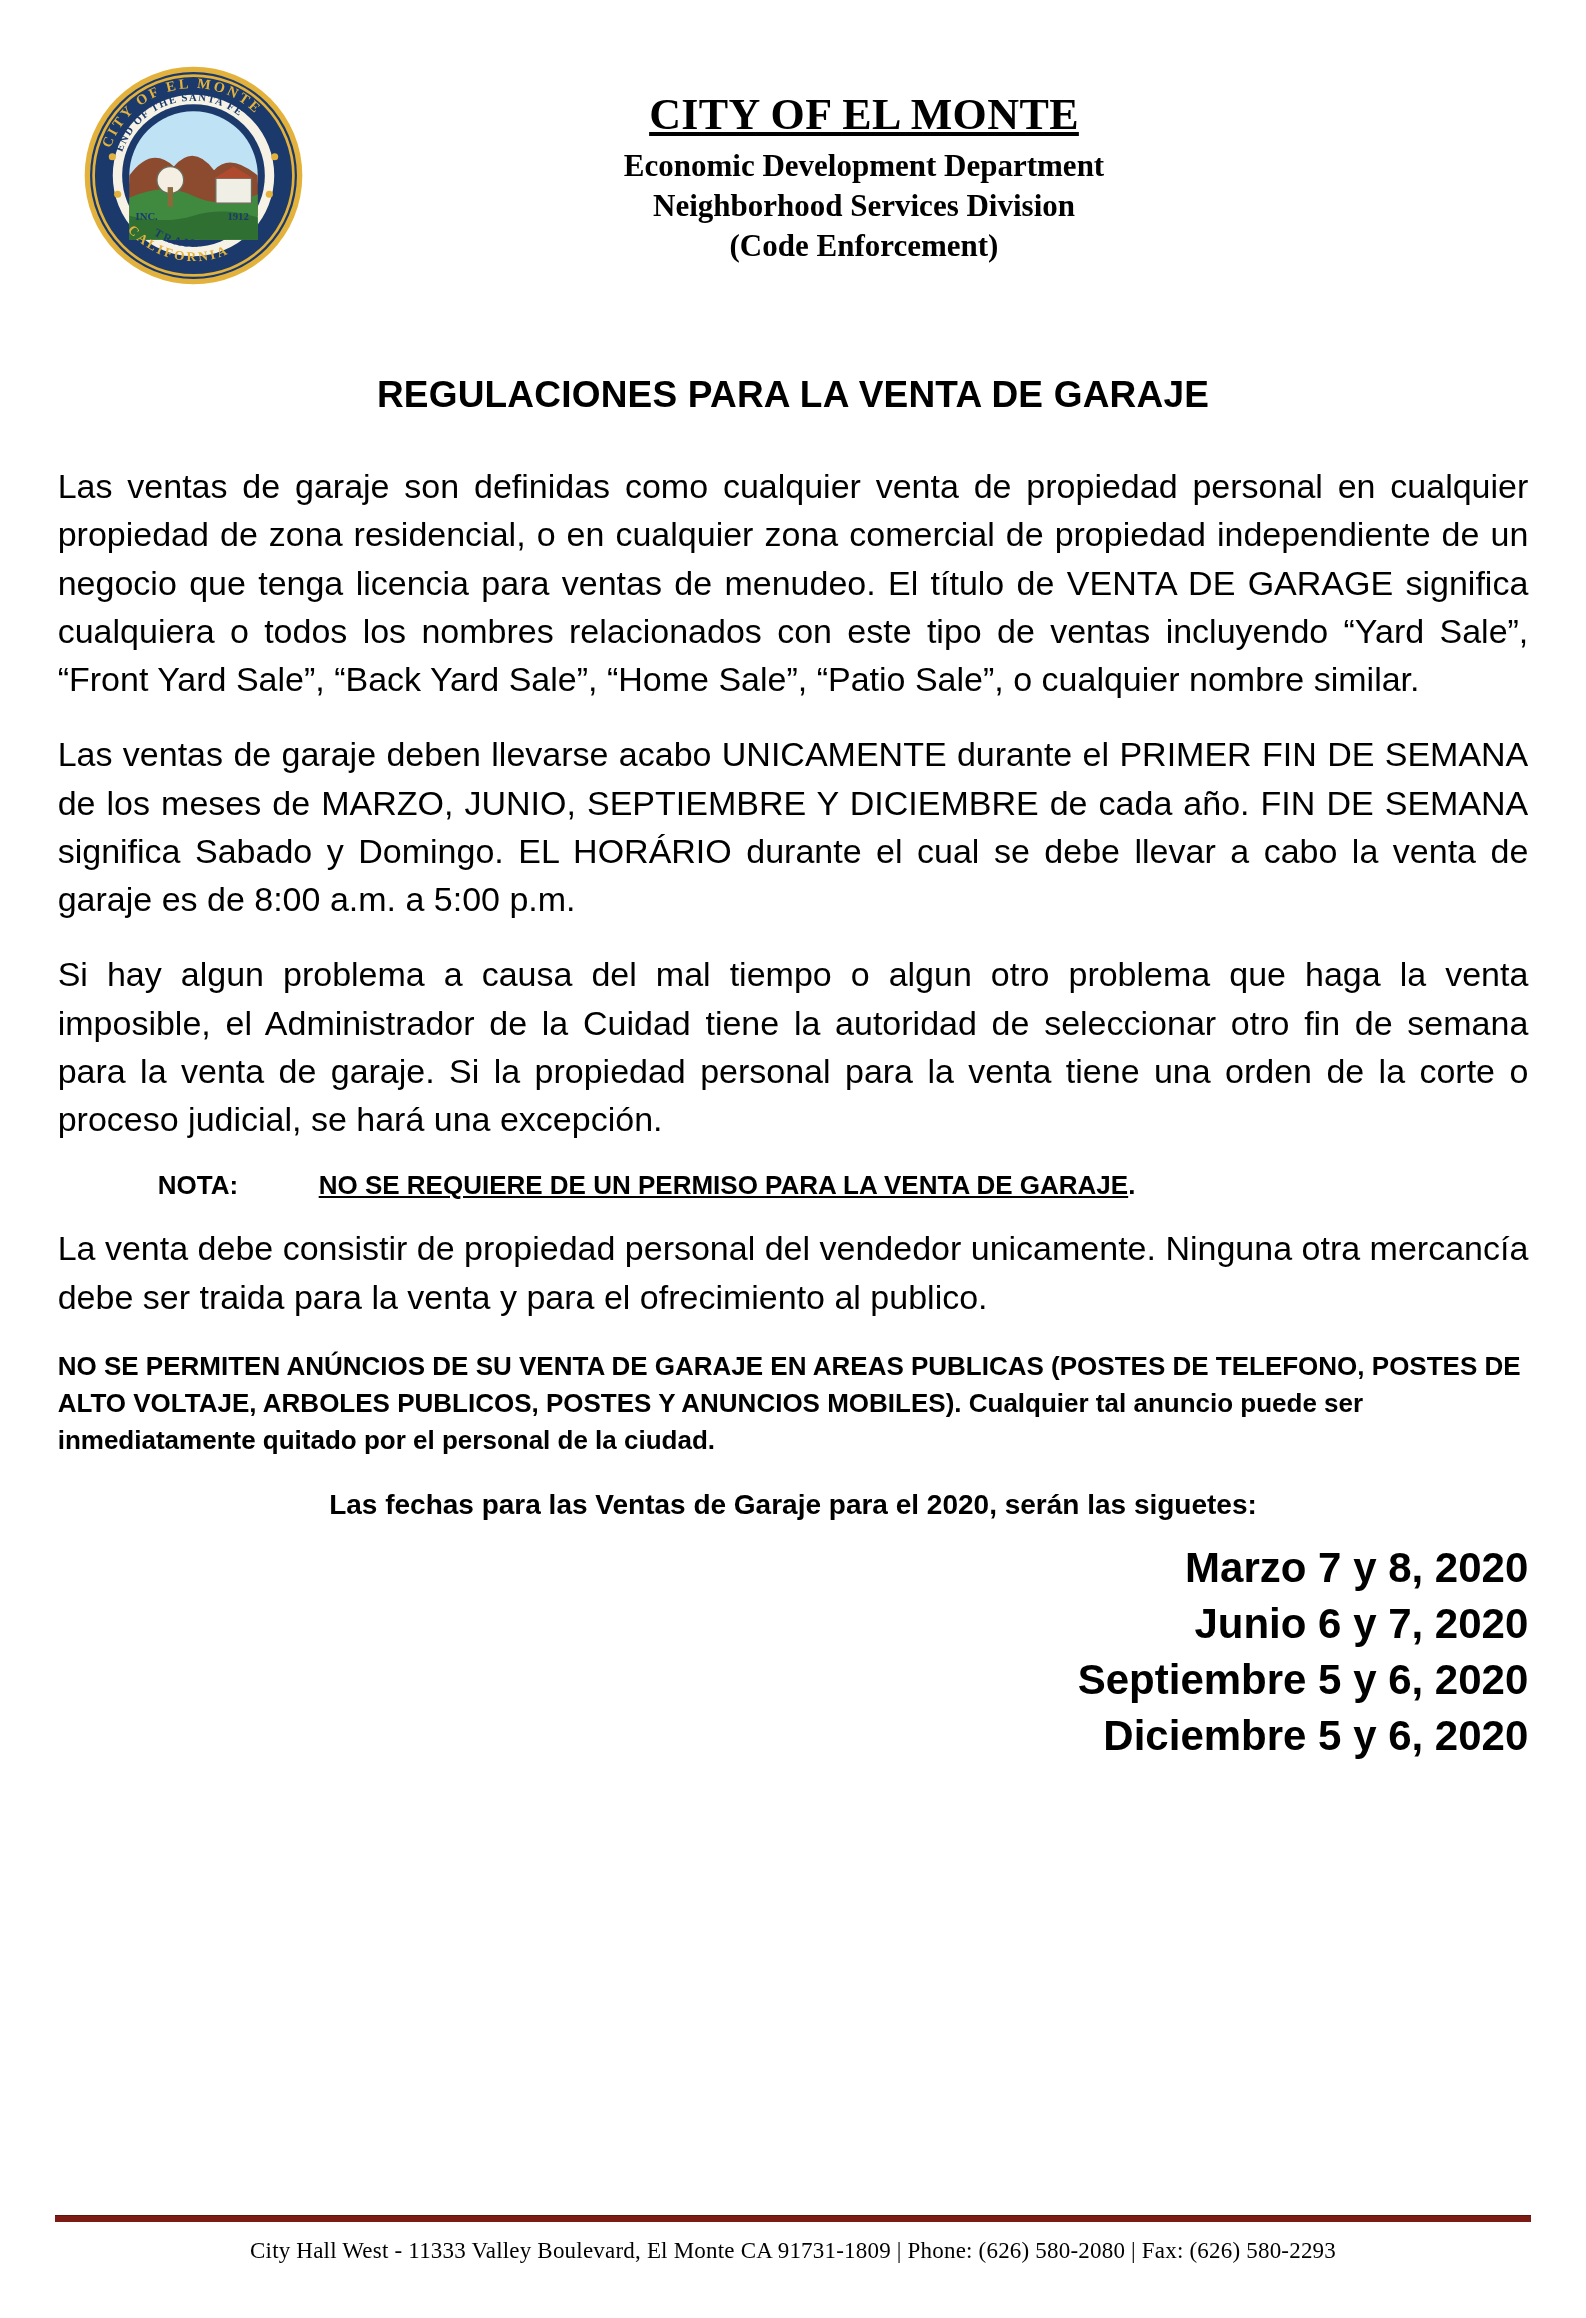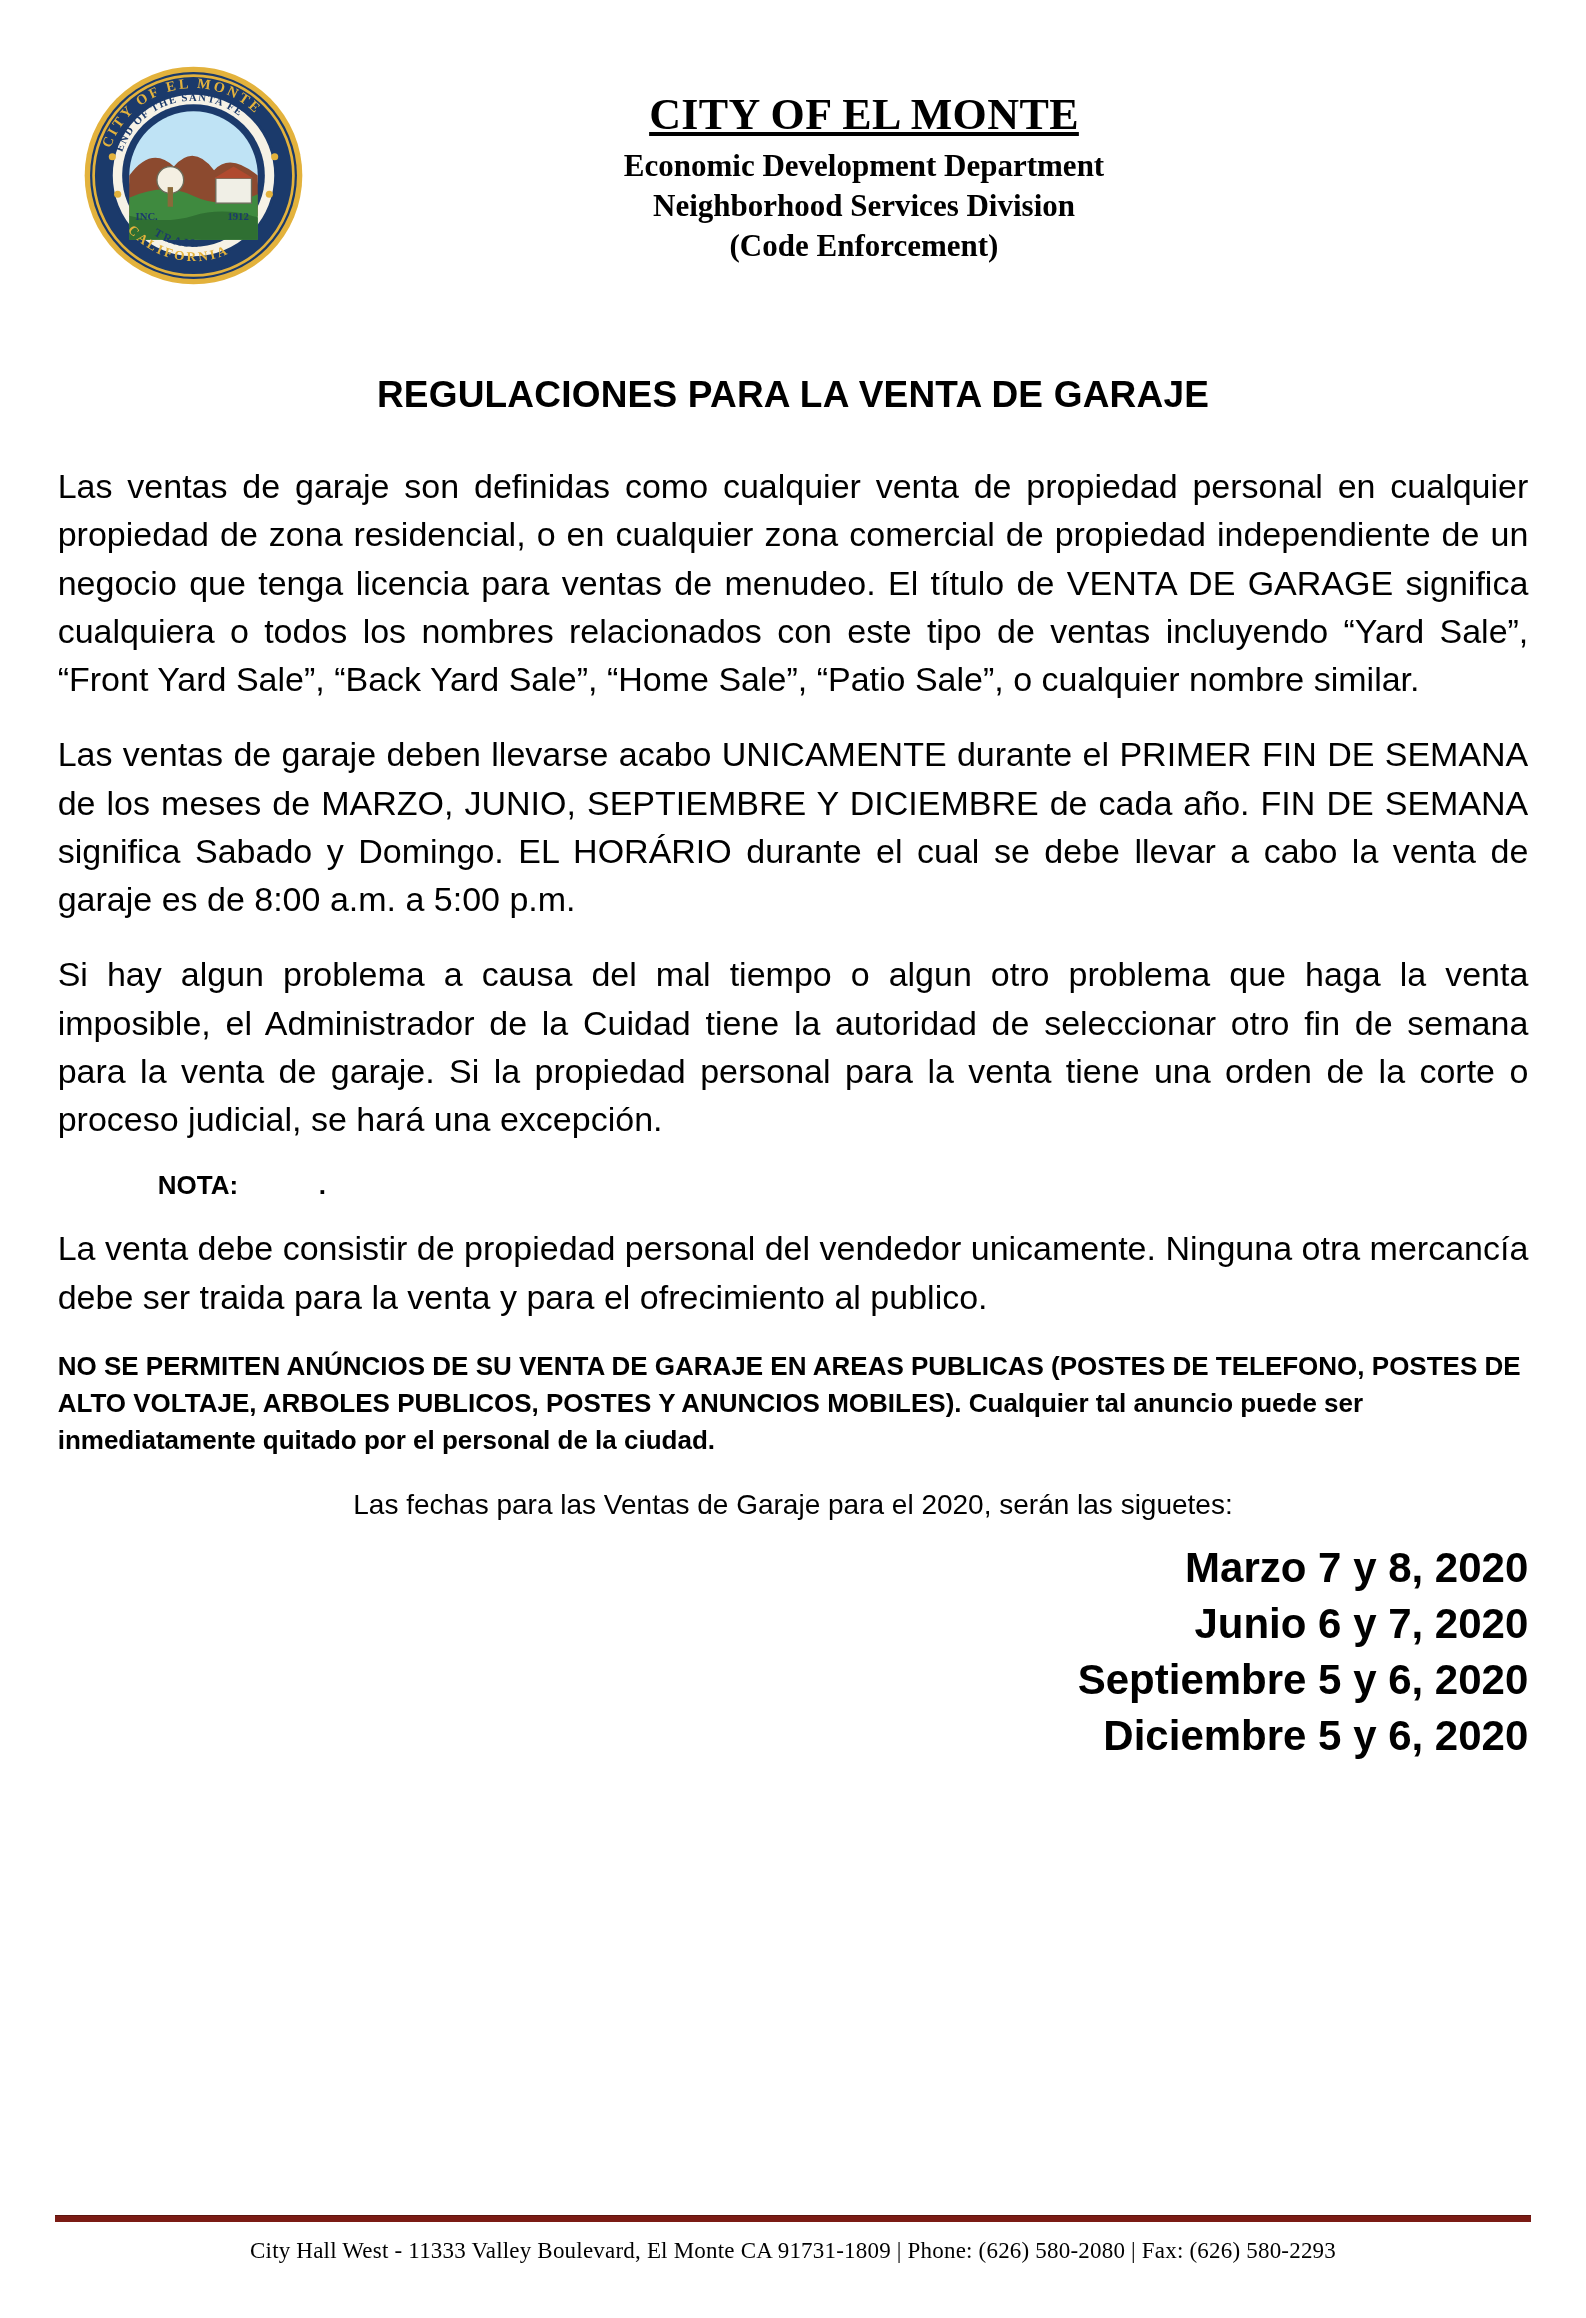--- a/index.html
+++ b/index.html
@@ -109,21 +109,21 @@
     font-size: 26px;
     font-weight: bold;
     line-height: 1.42;
     text-align: left;
     margin: 0 0 30px 0;
   }
 
   .dates-intro {
     text-align: center;
     font-size: 28px;
-    font-weight: normal;
+    font-weight: bold;
     margin: 27px 0 19.6px 0;
   }
   .dates-list {
     text-align: right;
     font-size: 42px;
     font-weight: bold;
     line-height: 1.33;
     padding-left: 27px;
   }
   .dates-list .date-line { display: block; }
@@ -211,20 +211,21 @@
   <div class="doc-heading">REGULACIONES PARA LA VENTA DE GARAJE</div>
 
   <div class="body-wrap">
 
     <p class="para">Las ventas de garaje son definidas como cualquier venta de propiedad personal en cualquier propiedad de zona residencial, o en cualquier zona comercial de propiedad independiente de un negocio que tenga licencia para ventas de menudeo.  El título de VENTA DE GARAGE significa cualquiera o todos los nombres relacionados con este tipo de ventas incluyendo “Yard Sale”, “Front Yard Sale”, “Back Yard Sale”, “Home Sale”, “Patio Sale”, o cualquier nombre similar.</p>
     <p class="para">Las ventas de garaje deben llevarse acabo UNICAMENTE durante el PRIMER FIN DE SEMANA de los meses de MARZO, JUNIO, SEPTIEMBRE Y DICIEMBRE de cada año. FIN DE SEMANA significa Sabado y Domingo.  EL HORÁRIO durante el cual se debe llevar a cabo la venta de garaje es de 8:00 a.m. a 5:00 p.m.</p>
     <p class="para">Si hay algun problema a causa del mal tiempo o algun otro problema que haga la venta imposible, el Administrador de la Cuidad tiene la autoridad de seleccionar otro fin de semana para la venta de garaje.  Si la propiedad personal para la venta tiene una orden de la corte o proceso judicial, se hará una excepción.</p>
 
     <div class="note-row">
       <span class="note-label">NOTA:</span>
+      <span class="note-text">NO SE REQUIERE DE UN PERMISO PARA LA VENTA DE GARAJE</span>
       <span class="note-period">.</span>
     </div>
 
     <p class="para">La venta debe consistir de propiedad personal del vendedor unicamente.  Ninguna otra mercancía debe ser traida para la venta y para el ofrecimiento al publico.</p>
 
     <p class="bold-para">NO SE PERMITEN ANÚNCIOS DE SU VENTA DE GARAJE EN AREAS PUBLICAS (POSTES DE TELEFONO, POSTES DE ALTO VOLTAJE, ARBOLES PUBLICOS, POSTES Y ANUNCIOS MOBILES).  Cualquier tal anuncio puede ser inmediatamente quitado por el personal de la ciudad.</p>
 
     <div class="dates-intro">Las fechas para las Ventas de Garaje para el 2020, serán las siguetes:</div>
 
     <div class="dates-list">

